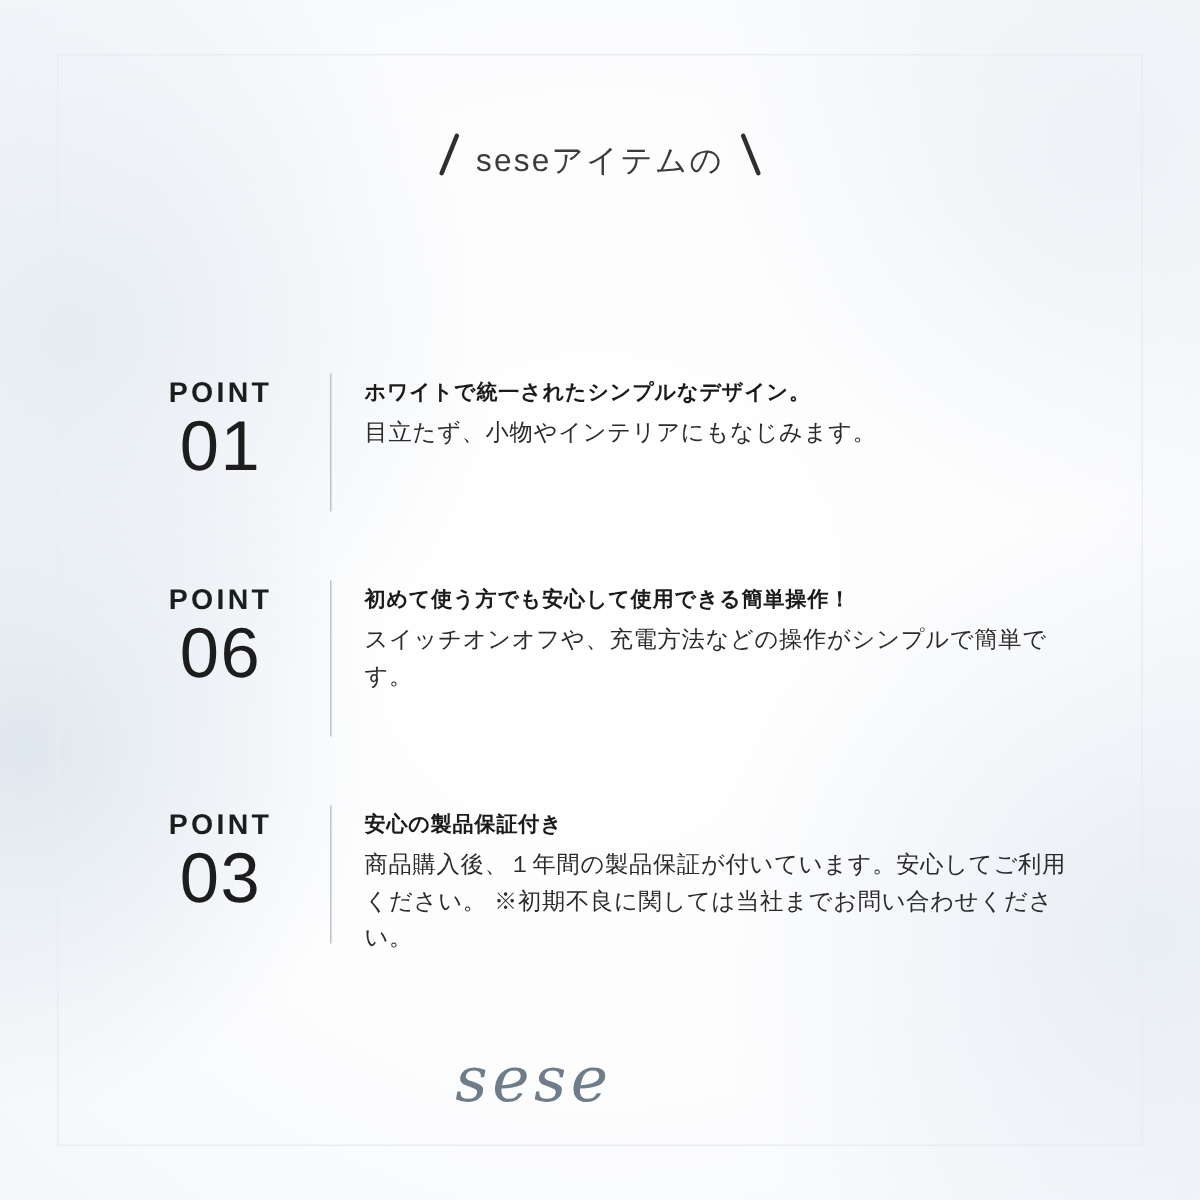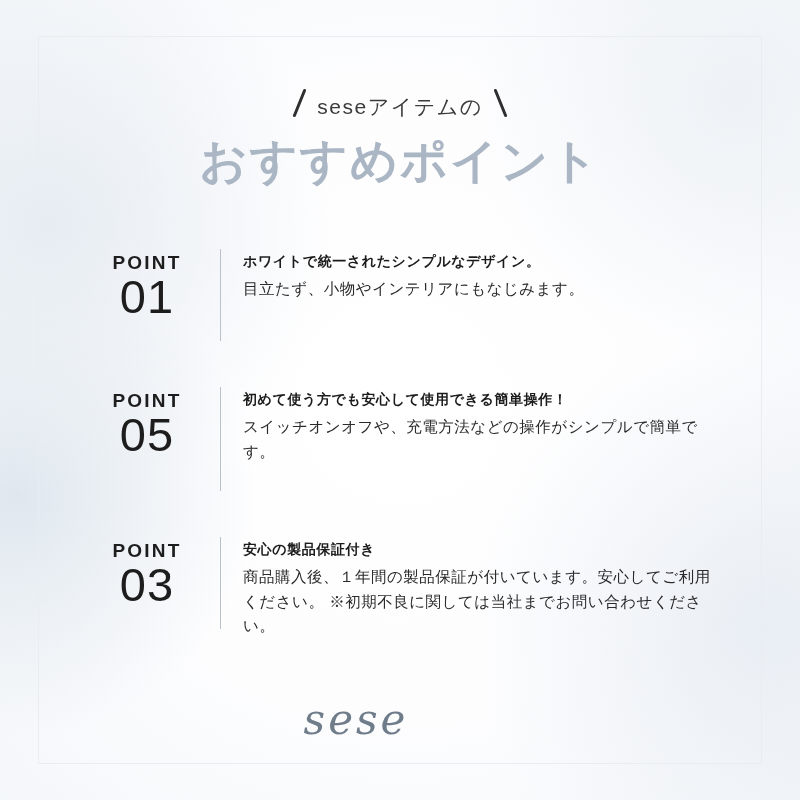--- a/index.html
+++ b/index.html
@@ -165,41 +165,40 @@
 <div class="page">
 
   <div class="inner-frame"></div>
 
   <div class="header">
     <div class="eyebrow">
       <span class="slash left"></span>
       <span class="eyebrow-text">seseアイテムの</span>
       <span class="slash right"></span>
     </div>
-    <div class="headline">おすすめポイント</div>
   </div>
 
   <div class="points">
 
     <div class="point-row row-1">
       <div class="point-badge">
         <div class="point-word">POINT</div>
         <div class="point-num">01</div>
       </div>
       <div class="divider"></div>
       <div class="point-body">
         <div class="point-title">ホワイトで統一されたシンプルなデザイン。</div>
         <div class="point-desc">目立たず、小物やインテリアにもなじみます。</div>
       </div>
     </div>
 
     <div class="point-row row-2">
       <div class="point-badge">
         <div class="point-word">POINT</div>
-        <div class="point-num">05</div>
+        <div class="point-num">06</div>
       </div>
       <div class="divider"></div>
       <div class="point-body">
         <div class="point-title">初めて使う方でも安心して使用できる簡単操作！</div>
         <div class="point-desc">スイッチオンオフや、充電方法などの操作がシンプルで簡単です。</div>
       </div>
     </div>
 
     <div class="point-row row-3">
       <div class="point-badge">

